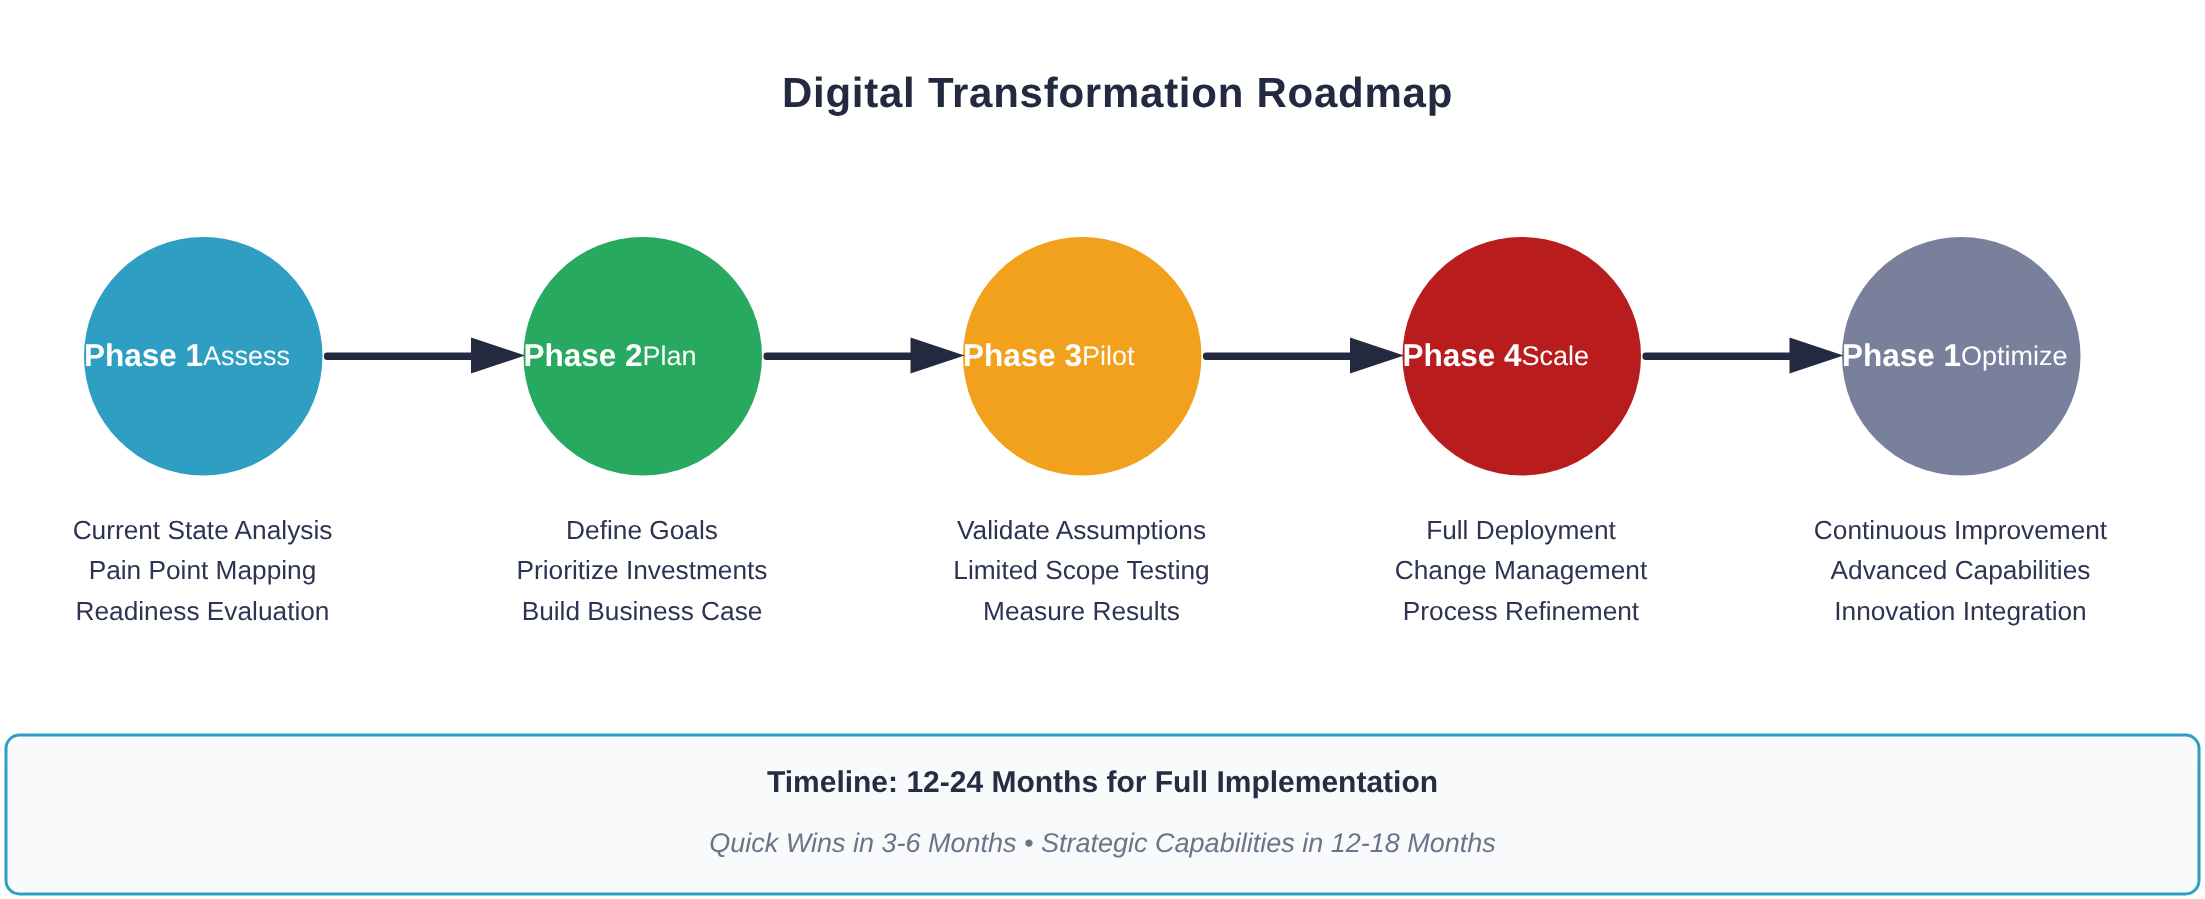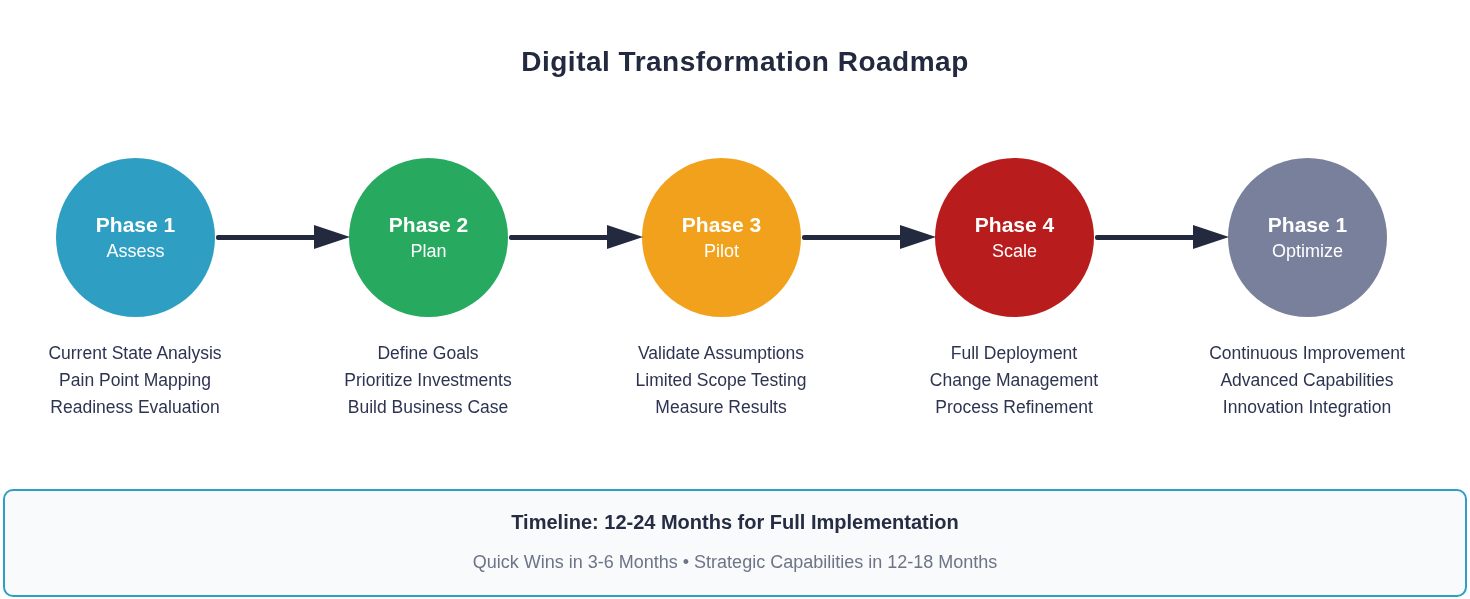--- a/index.html
+++ b/index.html
@@ -21,21 +21,21 @@
     position:absolute;top:0;left:10px;width:100%;
     text-align:center;
     font-size:28px;font-weight:bold;
     color:var(--ink);
     letter-spacing:0.5px;
     margin-top:46px;
   }
   .circle{
     position:absolute;top:158px;
     width:159px;height:159px;border-radius:50%;
-    display:flex;flex-direction:column;align-items:center;justify-content:center;
+    display:flex;flex-direction:row;align-items:center;
     color:#ffffff;text-align:center;
   }
   .phase-label{font-size:21px;font-weight:bold;line-height:1.3;}
   .phase-name{font-size:18px;line-height:1.45;}
   .arrow{position:absolute;top:225px;width:136px;height:24px;}
   .arrow-line{
     position:absolute;left:0;top:10px;width:102px;height:5px;
     background:var(--ink);border-radius:2px;
   }
   .arrow-head{
@@ -56,21 +56,21 @@
     border:2.5px solid var(--accent);
     border-radius:10px;
     text-align:center;
   }
   .timeline-title{
     margin-top:20px;
     font-size:20px;font-weight:bold;color:#262C42;
   }
   .timeline-subtitle{
     margin-top:18px;
-    font-size:18px;color:var(--muted);
+    font-size:18px;color:var(--muted);font-style:italic;
   }
 </style>
 </head>
 <body>
 
 <div class="canvas">
 
   <div class="page-title">Digital Transformation Roadmap</div>
 
   <div class="circle" style="left: 56px; background: rgb(46, 159, 195);">

